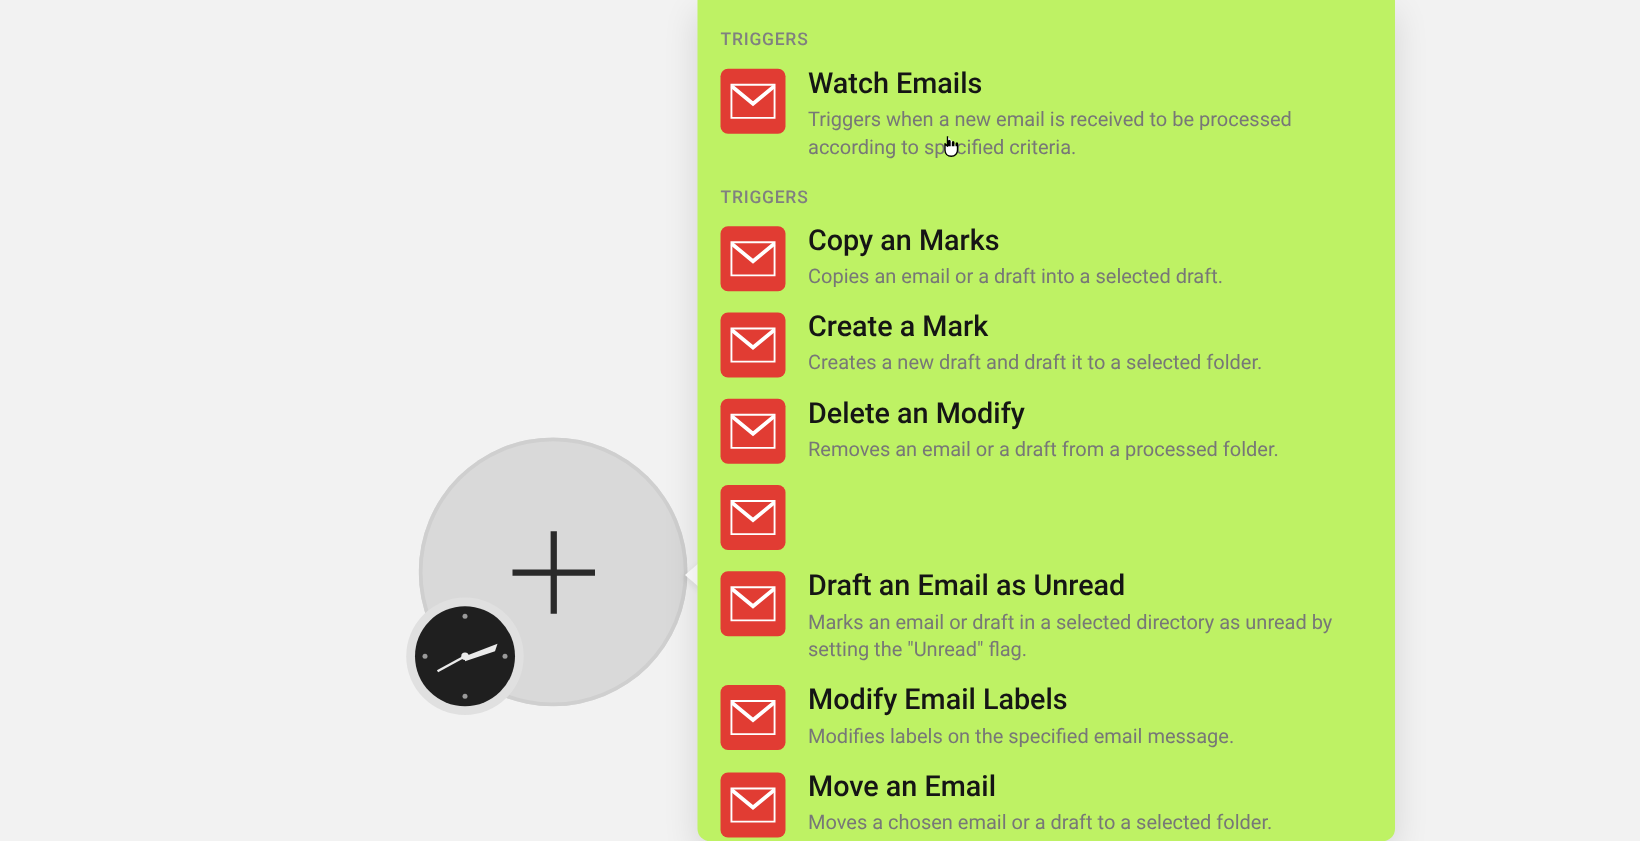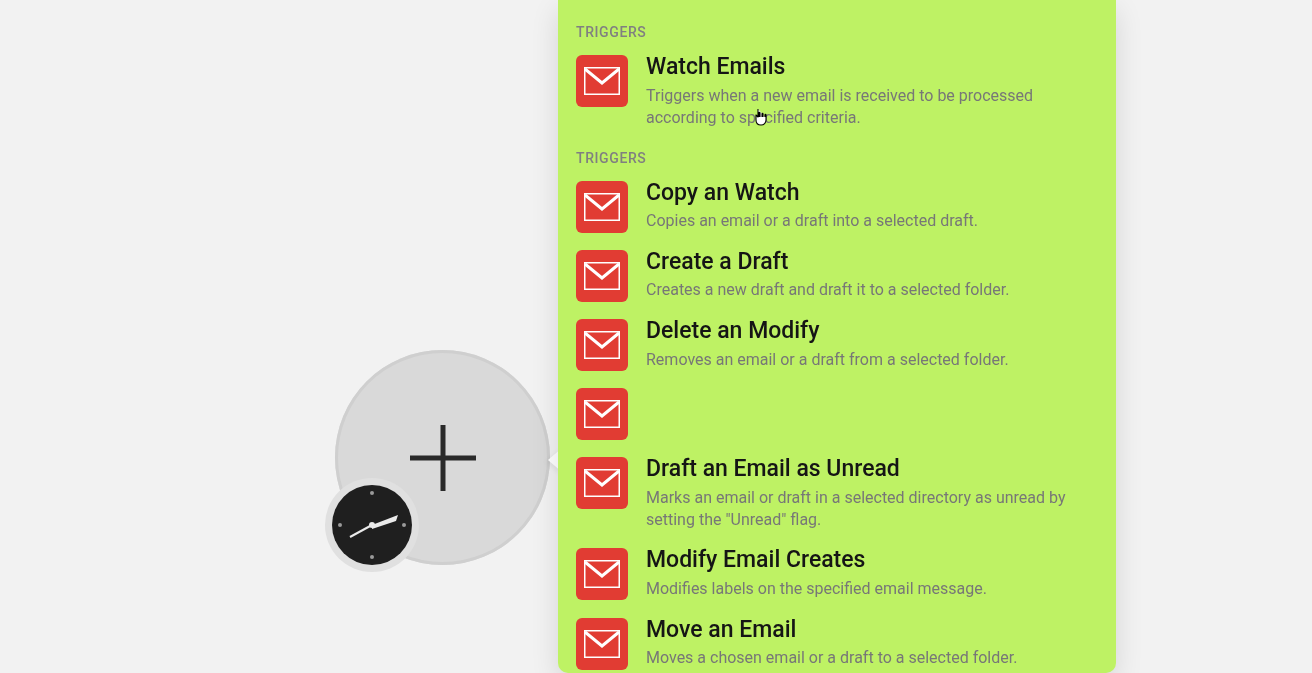--- a/index.html
+++ b/index.html
@@ -193,48 +193,48 @@
       <div class="section-header">TRIGGERS</div>
 
       <div class="item">
         <div class="item-icon">
           <svg viewBox="0 0 36 28">
               <rect x="0" y="0" width="36" height="28" rx="1" fill="none" stroke="#ffffff" stroke-width="3"></rect>
               <polyline points="1,2 18,16 35,2" fill="none" stroke="#ffffff" stroke-width="3"></polyline>
             </svg>
         </div>
         <div class="item-text">
-          <div class="item-title">Copy an Watch</div>
+          <div class="item-title">Copy an Marks</div>
           <div class="item-desc">Copies an email or a draft into a selected draft.</div>
         </div>
       </div>
 
       <div class="item">
         <div class="item-icon">
           <svg viewBox="0 0 36 28">
               <rect x="0" y="0" width="36" height="28" rx="1" fill="none" stroke="#ffffff" stroke-width="3"></rect>
               <polyline points="1,2 18,16 35,2" fill="none" stroke="#ffffff" stroke-width="3"></polyline>
             </svg>
         </div>
         <div class="item-text">
-          <div class="item-title">Create a Draft</div>
+          <div class="item-title">Create a Mark</div>
           <div class="item-desc">Creates a new draft and draft it to a selected folder.</div>
         </div>
       </div>
 
       <div class="item">
         <div class="item-icon">
           <svg viewBox="0 0 36 28">
               <rect x="0" y="0" width="36" height="28" rx="1" fill="none" stroke="#ffffff" stroke-width="3"></rect>
               <polyline points="1,2 18,16 35,2" fill="none" stroke="#ffffff" stroke-width="3"></polyline>
             </svg>
         </div>
         <div class="item-text">
           <div class="item-title">Delete an Modify</div>
-          <div class="item-desc">Removes an email or a draft from a selected folder.</div>
+          <div class="item-desc">Removes an email or a draft from a processed folder.</div>
         </div>
       </div>
 
       <div class="item">
         <div class="item-icon">
           <svg viewBox="0 0 36 28">
               <rect x="0" y="0" width="36" height="28" rx="1" fill="none" stroke="#ffffff" stroke-width="3"></rect>
               <polyline points="1,2 18,16 35,2" fill="none" stroke="#ffffff" stroke-width="3"></polyline>
             </svg>
         </div>
@@ -254,21 +254,21 @@
       </div>
 
       <div class="item">
         <div class="item-icon">
           <svg viewBox="0 0 36 28">
               <rect x="0" y="0" width="36" height="28" rx="1" fill="none" stroke="#ffffff" stroke-width="3"></rect>
               <polyline points="1,2 18,16 35,2" fill="none" stroke="#ffffff" stroke-width="3"></polyline>
             </svg>
         </div>
         <div class="item-text">
-          <div class="item-title">Modify Email Creates</div>
+          <div class="item-title">Modify Email Labels</div>
           <div class="item-desc">Modifies labels on the specified email message.</div>
         </div>
       </div>
 
       <div class="item">
         <div class="item-icon">
           <svg viewBox="0 0 36 28">
               <rect x="0" y="0" width="36" height="28" rx="1" fill="none" stroke="#ffffff" stroke-width="3"></rect>
               <polyline points="1,2 18,16 35,2" fill="none" stroke="#ffffff" stroke-width="3"></polyline>
             </svg>

